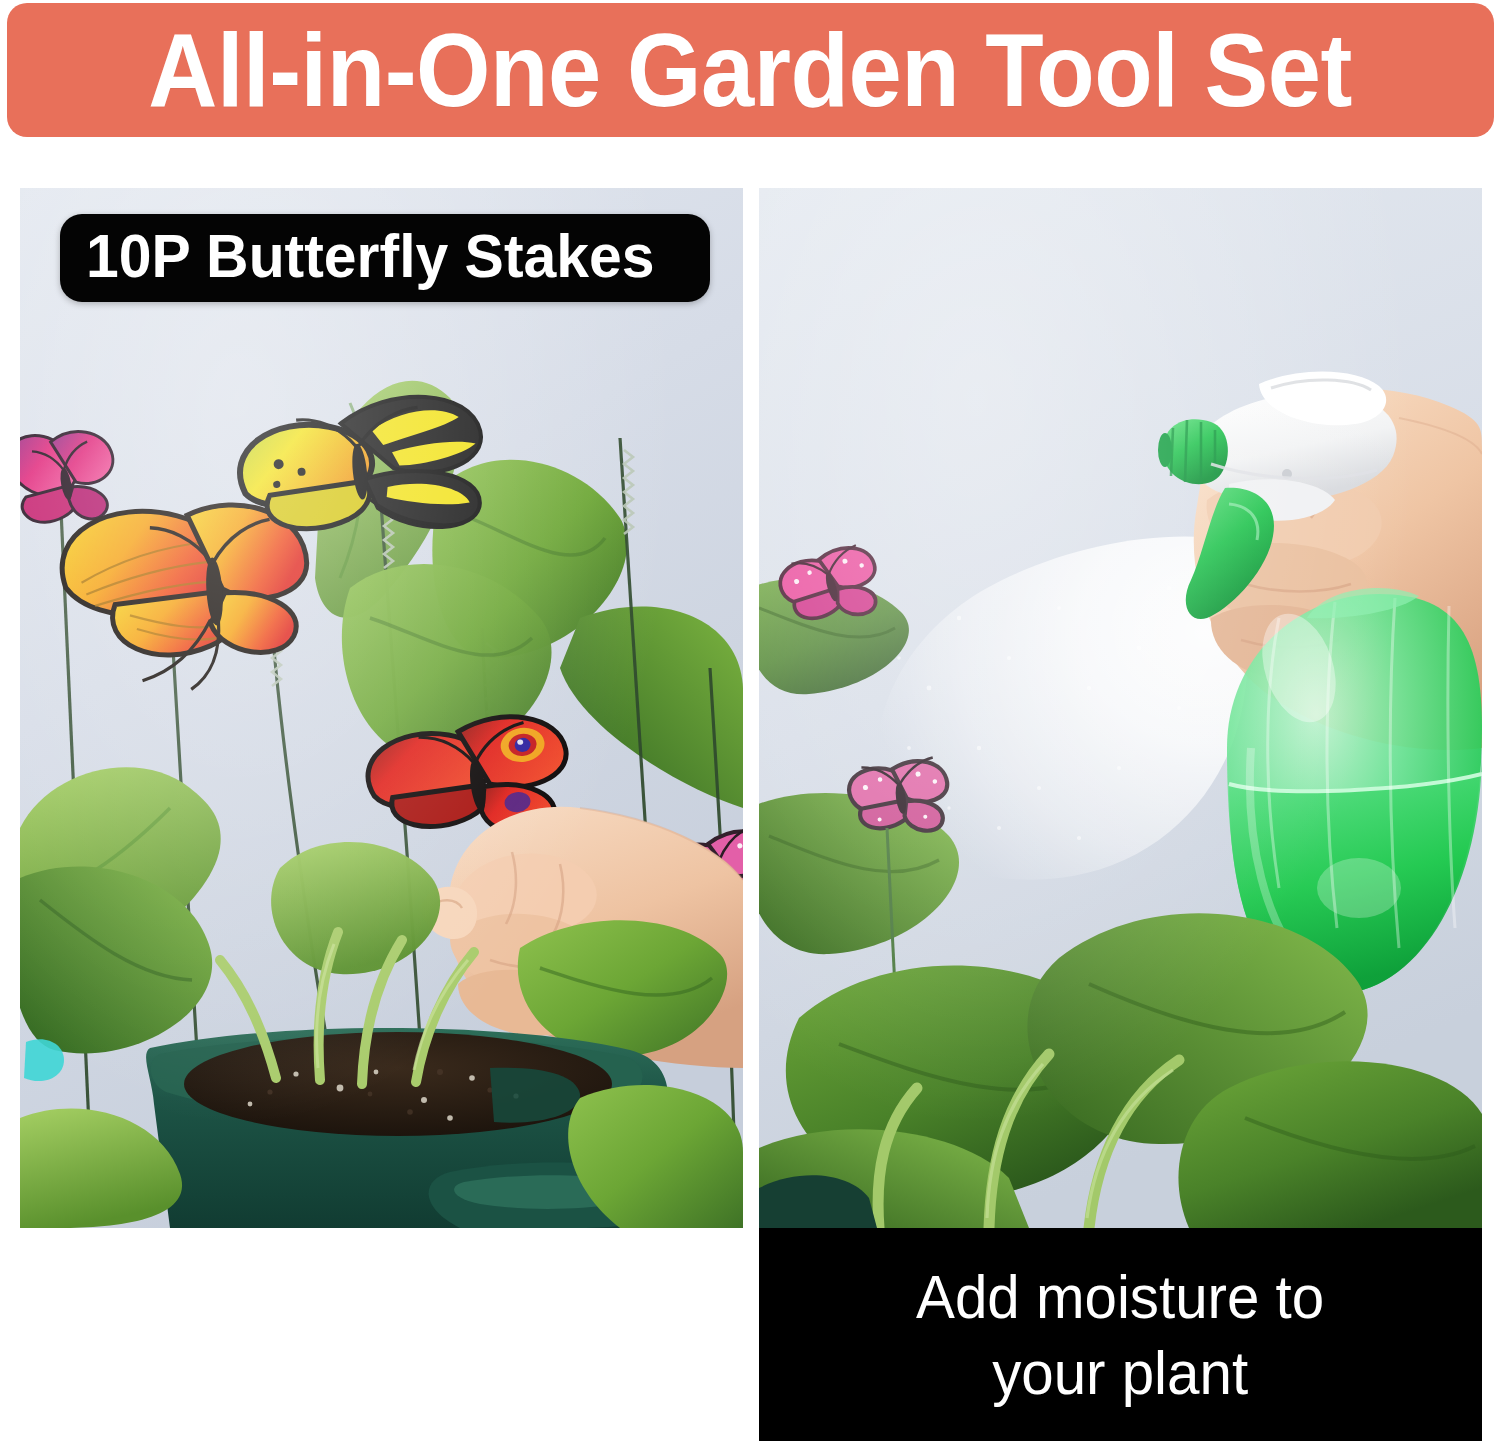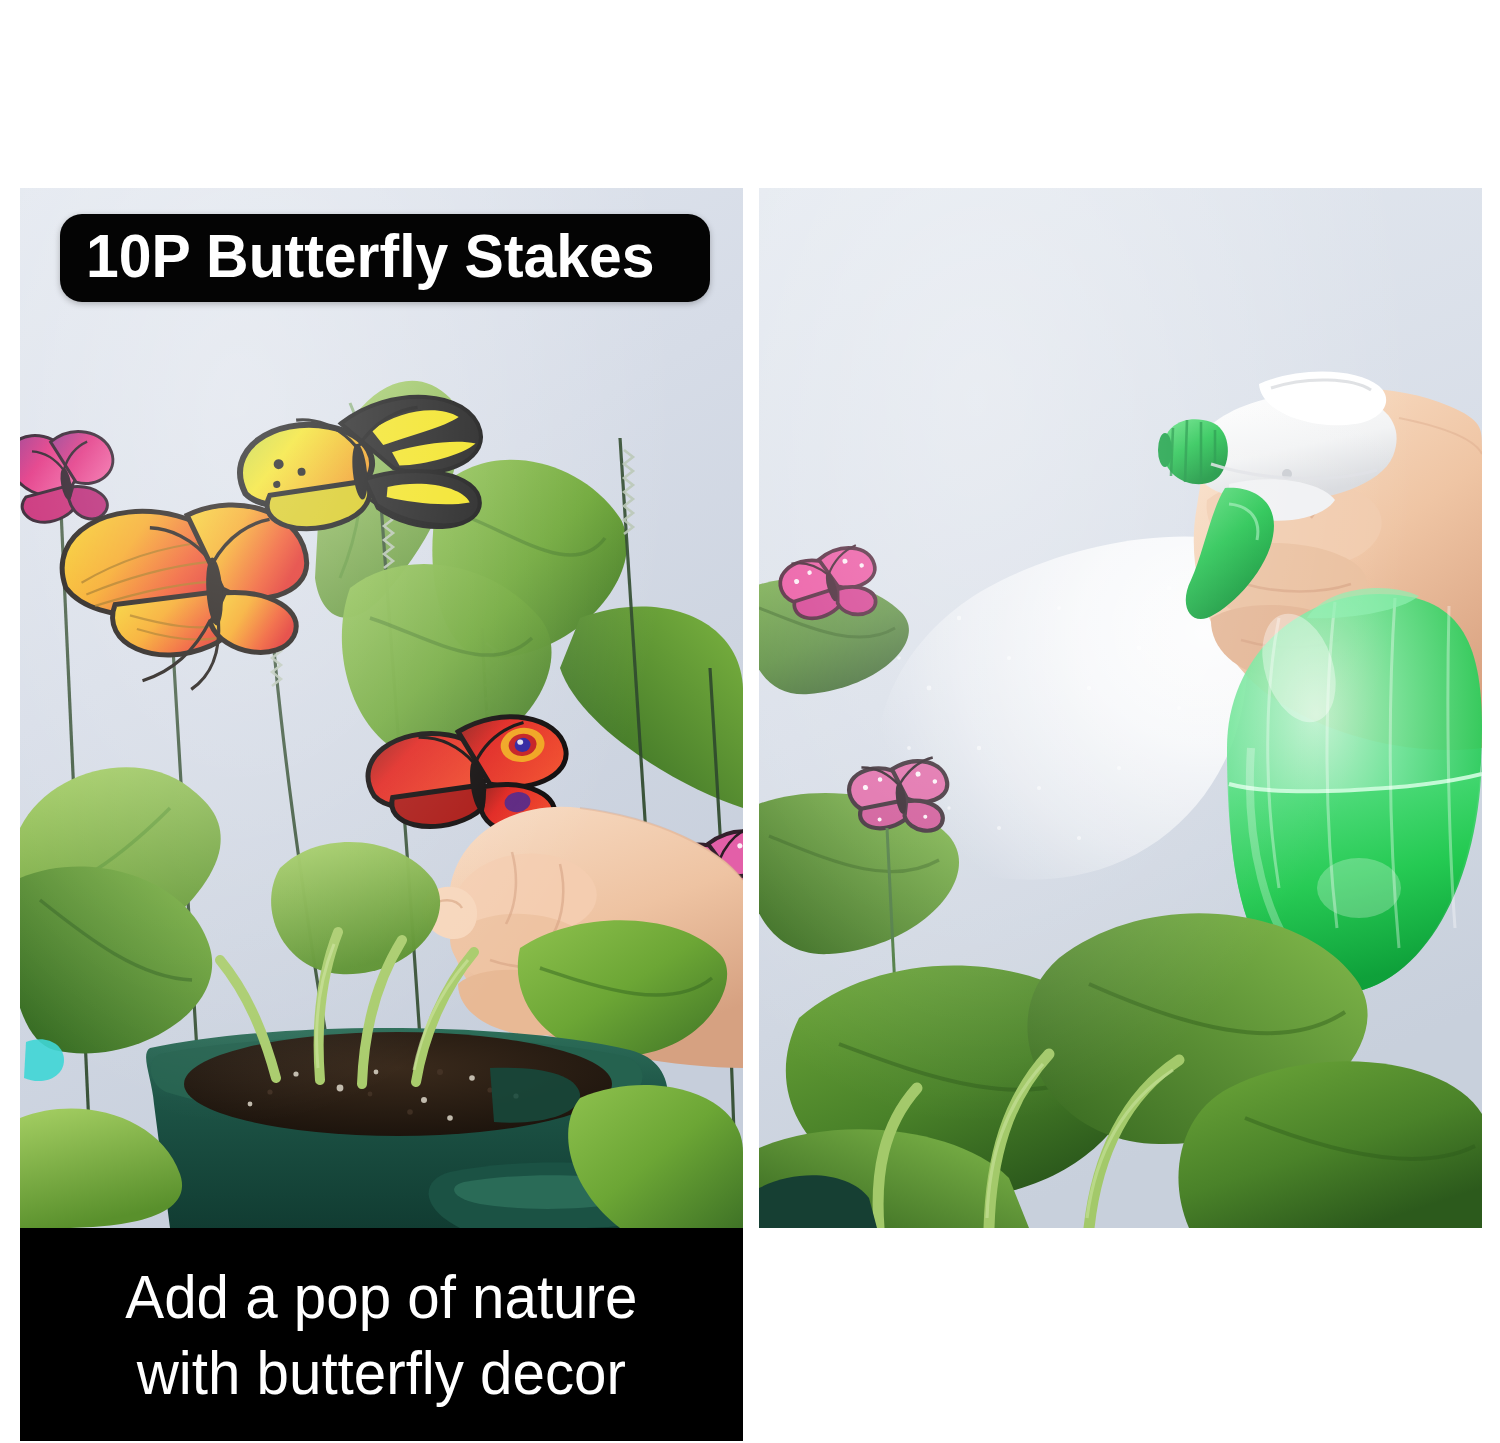--- a/index.html
+++ b/index.html
@@ -97,20 +97,23 @@
     white-space: pre-line;
   }
 
   svg.scene { position:absolute; inset:0; width:100%; height:100%; display:block; }
 </style>
 </head>
 <body>
 
 <div class="page">
 
+  <div class="banner">
+    <div class="banner-title">All-in-One Garden Tool Set</div>
+  </div>
 
   <div class="panels">
 
     <div class="panel">
       <div class="photo">
 
         <svg class="scene" viewBox="0 0 723 1040" preserveAspectRatio="xMidYMid slice">
           <defs>
             <linearGradient id="bgL" x1="0" y1="0" x2="0.4" y2="1">
               <stop offset="0" stop-color="#e2e7ef"></stop>
@@ -368,24 +371,20 @@
           <g>
             <path d="M6 854 C26 846 44 856 44 872 C44 890 22 898 4 890 Z" fill="#3fd6d6" opacity="0.9"></path>
           </g>
         </svg>
 
         <div class="badge">
           <span>10P Butterfly Stakes</span>
         </div>
       </div>
 
-      <div class="caption">
-        <p>Add a pop of nature
-with butterfly decor</p>
-      </div>
     </div>
 
     <div class="panel">
       <div class="photo">
 
         <svg class="scene" viewBox="0 0 723 1040" preserveAspectRatio="xMidYMid slice">
           <defs>
             <linearGradient id="bgR" x1="0" y1="0" x2="0.3" y2="1">
               <stop offset="0" stop-color="#e4e9f0"></stop>
               <stop offset="0.5" stop-color="#d8dee8"></stop>
@@ -603,16 +602,20 @@
             </g>
           </g>
 
           <g>
             <path d="M0 1000 C40 980 90 984 110 1010 L118 1040 L0 1040 Z" fill="#163f33"></path>
           </g>
         </svg>
 
       </div>
 
+      <div class="caption">
+        <p>Add moisture to
+your plant</p>
+      </div>
     </div>
 
   </div>
 </div>
 
 </body></html>

